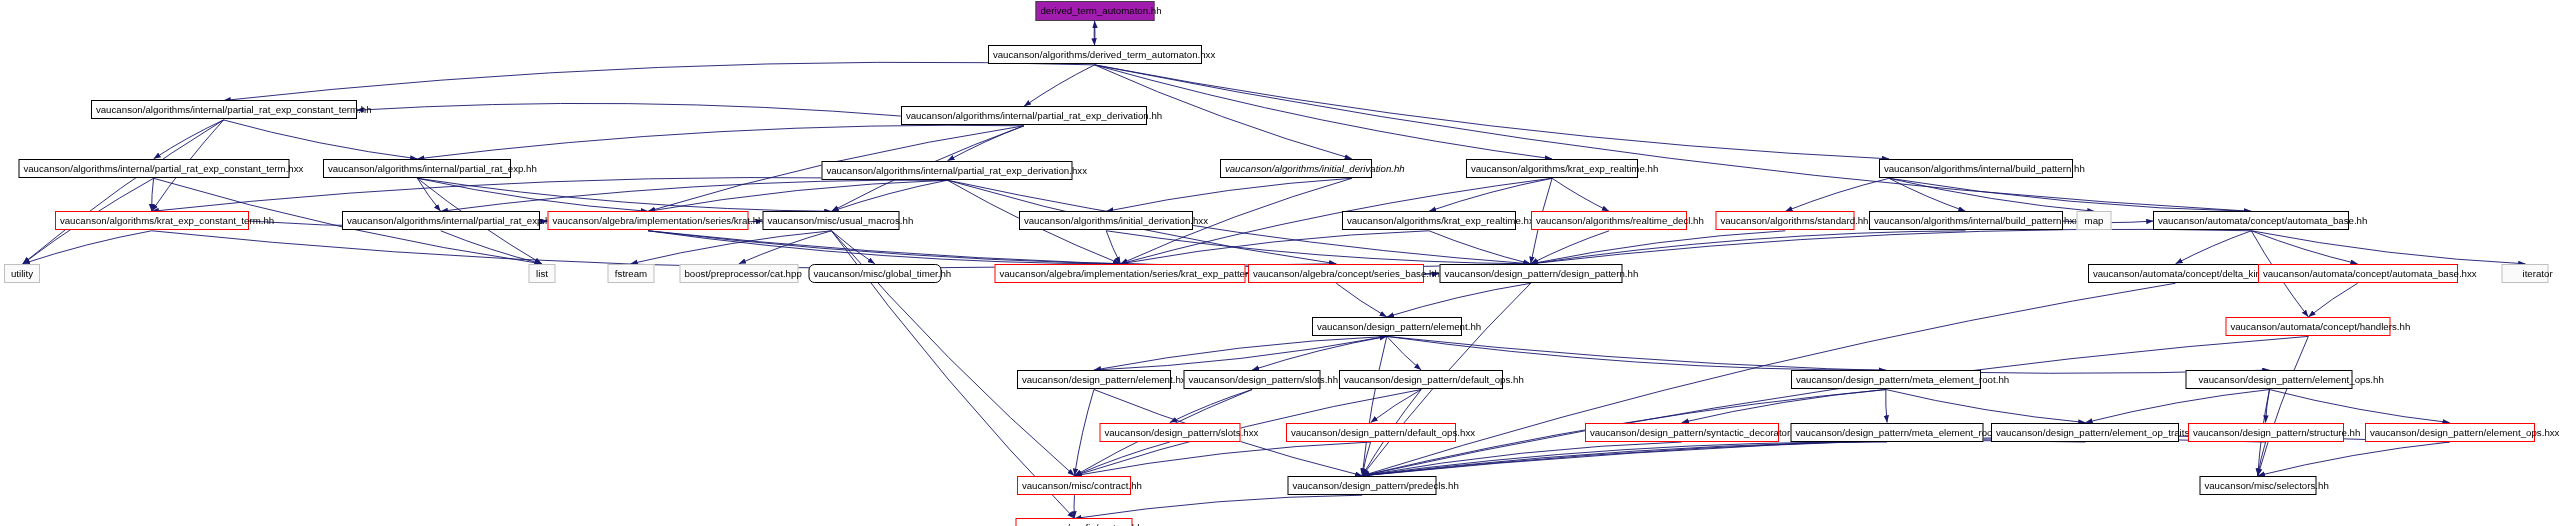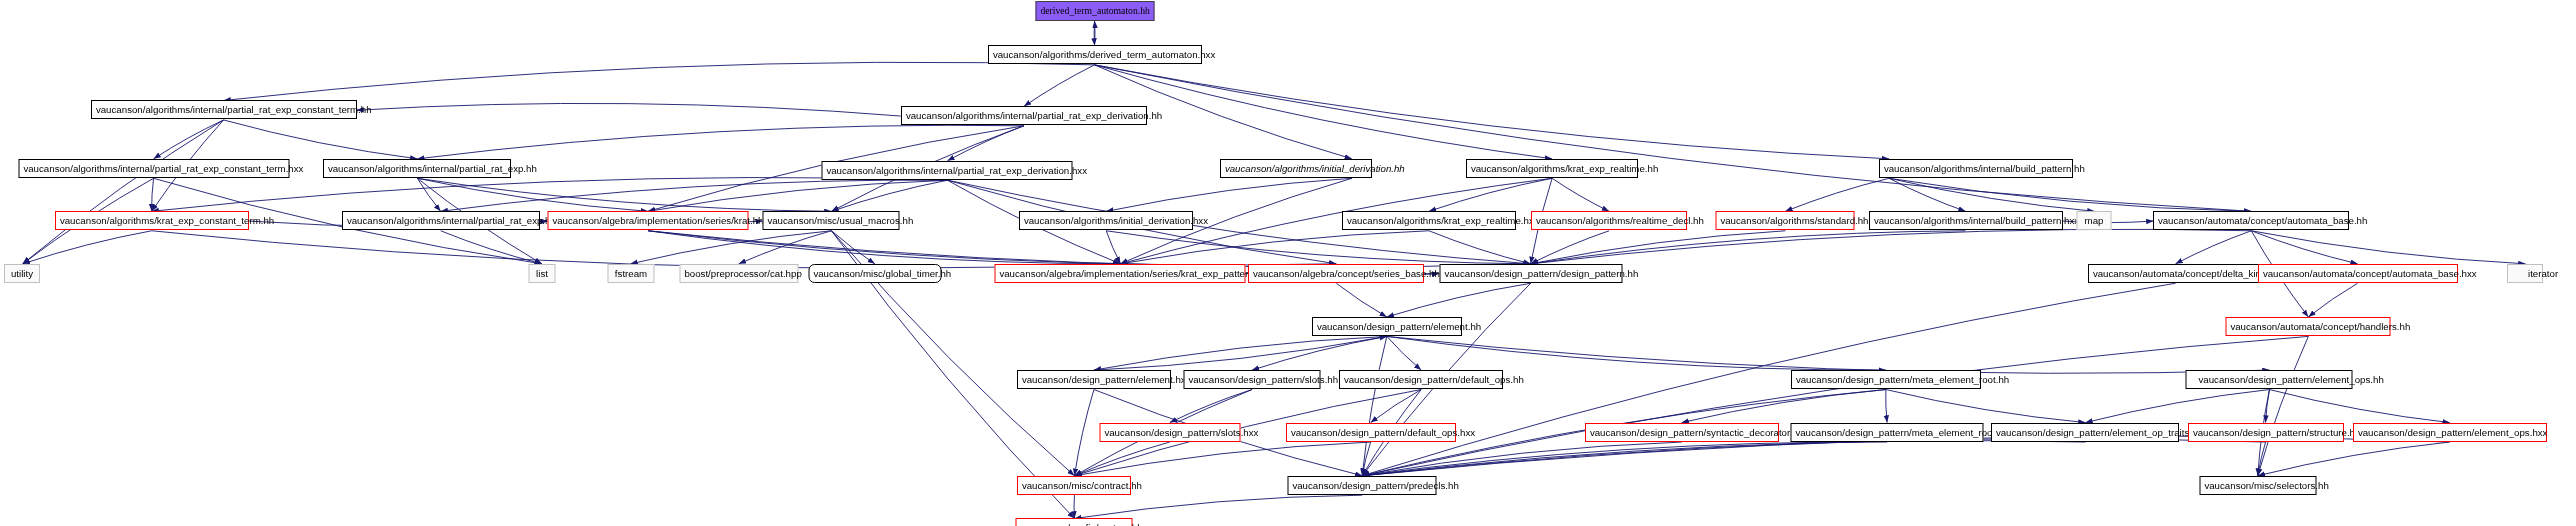--- a/index.html
+++ b/index.html
@@ -32,23 +32,22 @@
     text-align: center;
     font-size: 9.7px;
     color: #000000;
     white-space: nowrap;
     padding: 0 3.9px;
     background: #ffffff;
     border: 0.6px solid #000000;
     transform: translate(-50%, 0);
   }
   .node.root {
-    background: #8b5cf6;
+    background: #a21caf;
     border: 0.6px solid #404040;
-    font-family: Liberation Serif, serif;
   }
   .node.red {
     border: 0.6px solid #ff0000;
   }
   .node.sys {
     border: 0.6px solid #c0c0c0;
     background: #fafafa;
   }
 </style>
 </head>
@@ -201,34 +200,34 @@
       <div class="node sys" style="left: 22px; top: 264px; width: 36px;"><span>utility</span></div>
       <div class="node sys" style="left: 542px; top: 264px; width: 27px;"><span>list</span></div>
       <div class="node sys" style="left: 631px; top: 264px; width: 47px;"><span>fstream</span></div>
       <div class="node sys" style="left: 739px; top: 264px; width: 119px;"><span>boost/preprocessor/cat.hpp</span></div>
       <div class="node " style="left: 875px; top: 264px; width: 133px; border-radius: 6px;"><span>vaucanson/misc/global_timer.hh</span></div>
       <div class="node red" style="left: 1120px; top: 264px; width: 251px;"><span>vaucanson/algebra/implementation/series/krat_exp_pattern.hh</span></div>
       <div class="node red" style="left: 1336px; top: 264px; width: 176px;"><span>vaucanson/algebra/concept/series_base.hh</span></div>
       <div class="node " style="left: 1531px; top: 264px; width: 183px;"><span>vaucanson/design_pattern/design_pattern.hh</span></div>
       <div class="node " style="left: 2176px; top: 264px; width: 176px;"><span>vaucanson/automata/concept/delta_kind.hh</span></div>
       <div class="node red" style="left: 2358px; top: 264px; width: 200px;"><span>vaucanson/automata/concept/automata_base.hxx</span></div>
-      <div class="node sys" style="left: 2525px; top: 264px; width: 36px; padding-left: 20px;"><span>iterator</span></div>
+      <div class="node sys" style="left: 2525px; top: 264px; width: 47px; padding-left: 20px;"><span>iterator</span></div>
       <div class="node red" style="left: 2308px; top: 317px; width: 165px;"><span>vaucanson/automata/concept/handlers.hh</span></div>
       <div class="node " style="left: 1387px; top: 317px; width: 150px;"><span>vaucanson/design_pattern/element.hh</span></div>
       <div class="node " style="left: 1094px; top: 370px; width: 154px;"><span>vaucanson/design_pattern/element.hxx</span></div>
       <div class="node " style="left: 1252px; top: 370px; width: 137px;"><span>vaucanson/design_pattern/slots.hh</span></div>
       <div class="node " style="left: 1421px; top: 370px; width: 164px;"><span>vaucanson/design_pattern/default_ops.hh</span></div>
       <div class="node " style="left: 1886px; top: 370px; width: 190px;"><span>vaucanson/design_pattern/meta_element_root.hh</span></div>
       <div class="node " style="left: 2269px; top: 370px; width: 167px; padding-left: 12px;"><span>vaucanson/design_pattern/element_ops.hh</span></div>
       <div class="node red" style="left: 1170px; top: 423px; width: 141px;"><span>vaucanson/design_pattern/slots.hxx</span></div>
       <div class="node red" style="left: 1371px; top: 423px; width: 170px;"><span>vaucanson/design_pattern/default_ops.hxx</span></div>
       <div class="node red" style="left: 1682px; top: 423px; width: 194px;"><span>vaucanson/design_pattern/syntactic_decorator.hh</span></div>
       <div class="node " style="left: 1887px; top: 423px; width: 193px;"><span>vaucanson/design_pattern/meta_element_root.hxx</span></div>
       <div class="node " style="left: 2085px; top: 423px; width: 188px;"><span>vaucanson/design_pattern/element_op_traits.hh</span></div>
       <div class="node red" style="left: 2266px; top: 423px; width: 156px;"><span>vaucanson/design_pattern/structure.hh</span></div>
-      <div class="node red" style="left: 2450px; top: 423px; width: 194px;"><span>vaucanson/design_pattern/element_ops.hxx</span></div>
+      <div class="node red" style="left: 2450px; top: 423px; width: 170px;"><span>vaucanson/design_pattern/element_ops.hxx</span></div>
       <div class="node red" style="left: 1074px; top: 476px; width: 114px;"><span>vaucanson/misc/contract.hh</span></div>
       <div class="node " style="left: 1362px; top: 476px; width: 149px;"><span>vaucanson/design_pattern/predecls.hh</span></div>
       <div class="node " style="left: 2258px; top: 476px; width: 117px;"><span>vaucanson/misc/selectors.hh</span></div>
       <div class="node red" style="left: 1074px; top: 518px; width: 117px;"><span>vaucanson/config/system.hh</span></div>
     </div>
 </div>
 
 
 </body></html>

